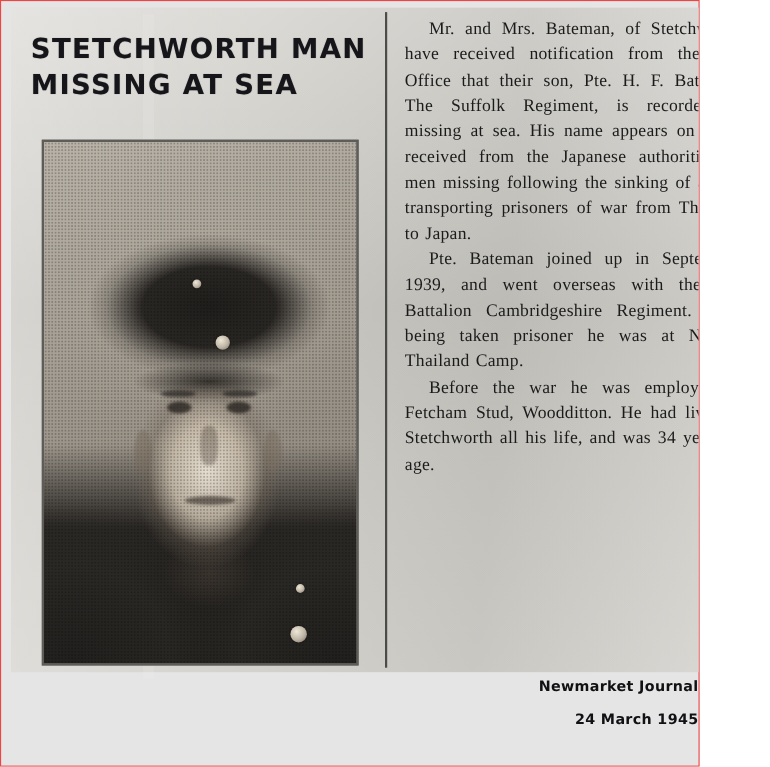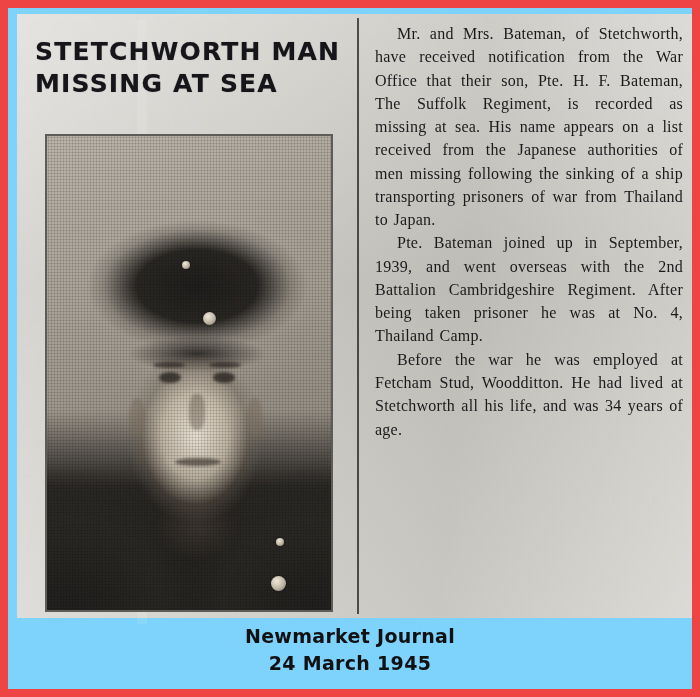--- a/index.html
+++ b/index.html
@@ -5,25 +5,25 @@
   html, body {
     margin: 0;
     padding: 0;
     background: #ffffff;
   }
   body {
     font-family: "Liberation Serif", serif;
   }
   .page {
     position: relative;
-    width: 700px;
+    width: 636px;
     height: 697px;
     box-sizing: border-box;
-    background: #7dd3fc;
-    border: 8px solid #ef4444;
+    background: #e5e5e5;
+    border: 1px solid #ef4444;
     overflow: hidden;
   }
   .clipping {
     position: absolute;
     left: 9px;
     top: 6px;
     width: 676px;
     height: 604px;
     background: #cfcdc7;
     box-sizing: border-box;
@@ -161,29 +161,29 @@
   }
   .body-text p {
     margin: 0;
     text-indent: 22px;
   }
   .caption {
     position: absolute;
     left: 0;
     right: 0;
     top: 615px;
-    text-align: center;
+    text-align: right;
     font-family: "DejaVu Sans", sans-serif;
     font-weight: 700;
-    font-size: 19px;
+    font-size: 13px;
     line-height: 1.42;
     color: #111114;
     letter-spacing: 0.3px;
   }
-  .caption .line2 { display: block; }
+  .caption .line2 { display: block; margin-top: 12px; }
   .tape {
     position: absolute;
     background: rgba(255,255,255,0.10);
     pointer-events: none;
   }
   .tape-v { left: 120px; top: 6px; width: 10px; height: 604px; }
 </style>
 </head>
 <body>
 

